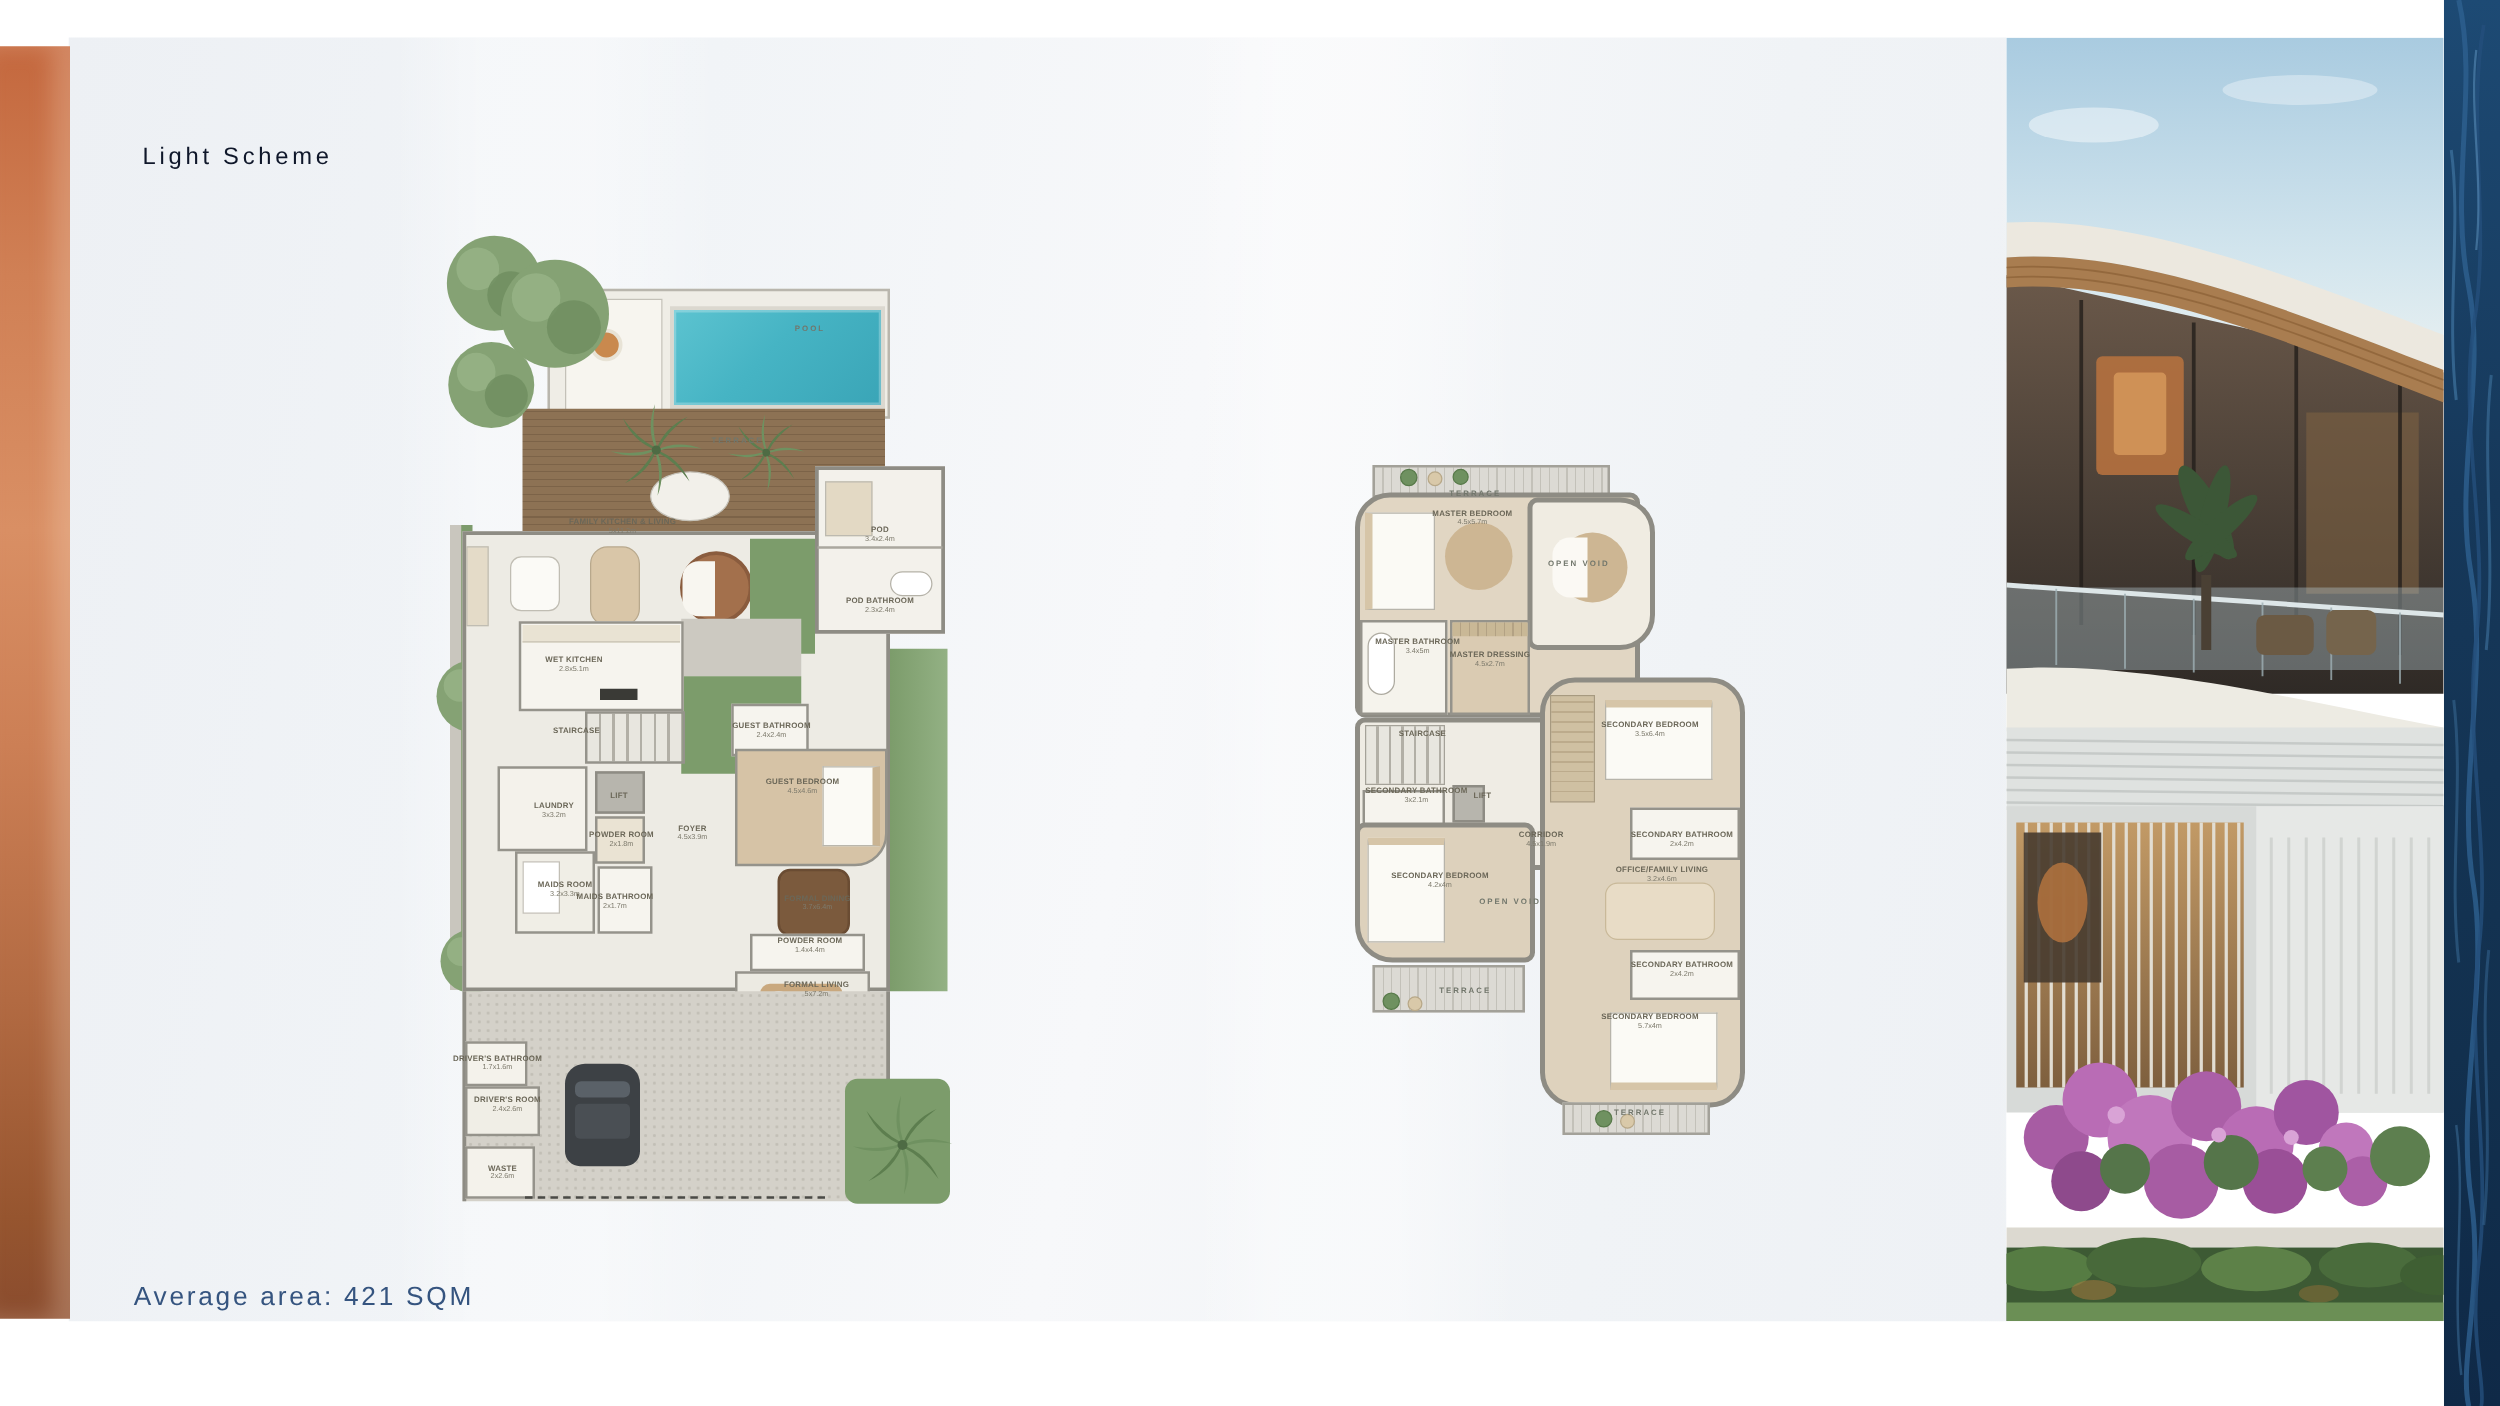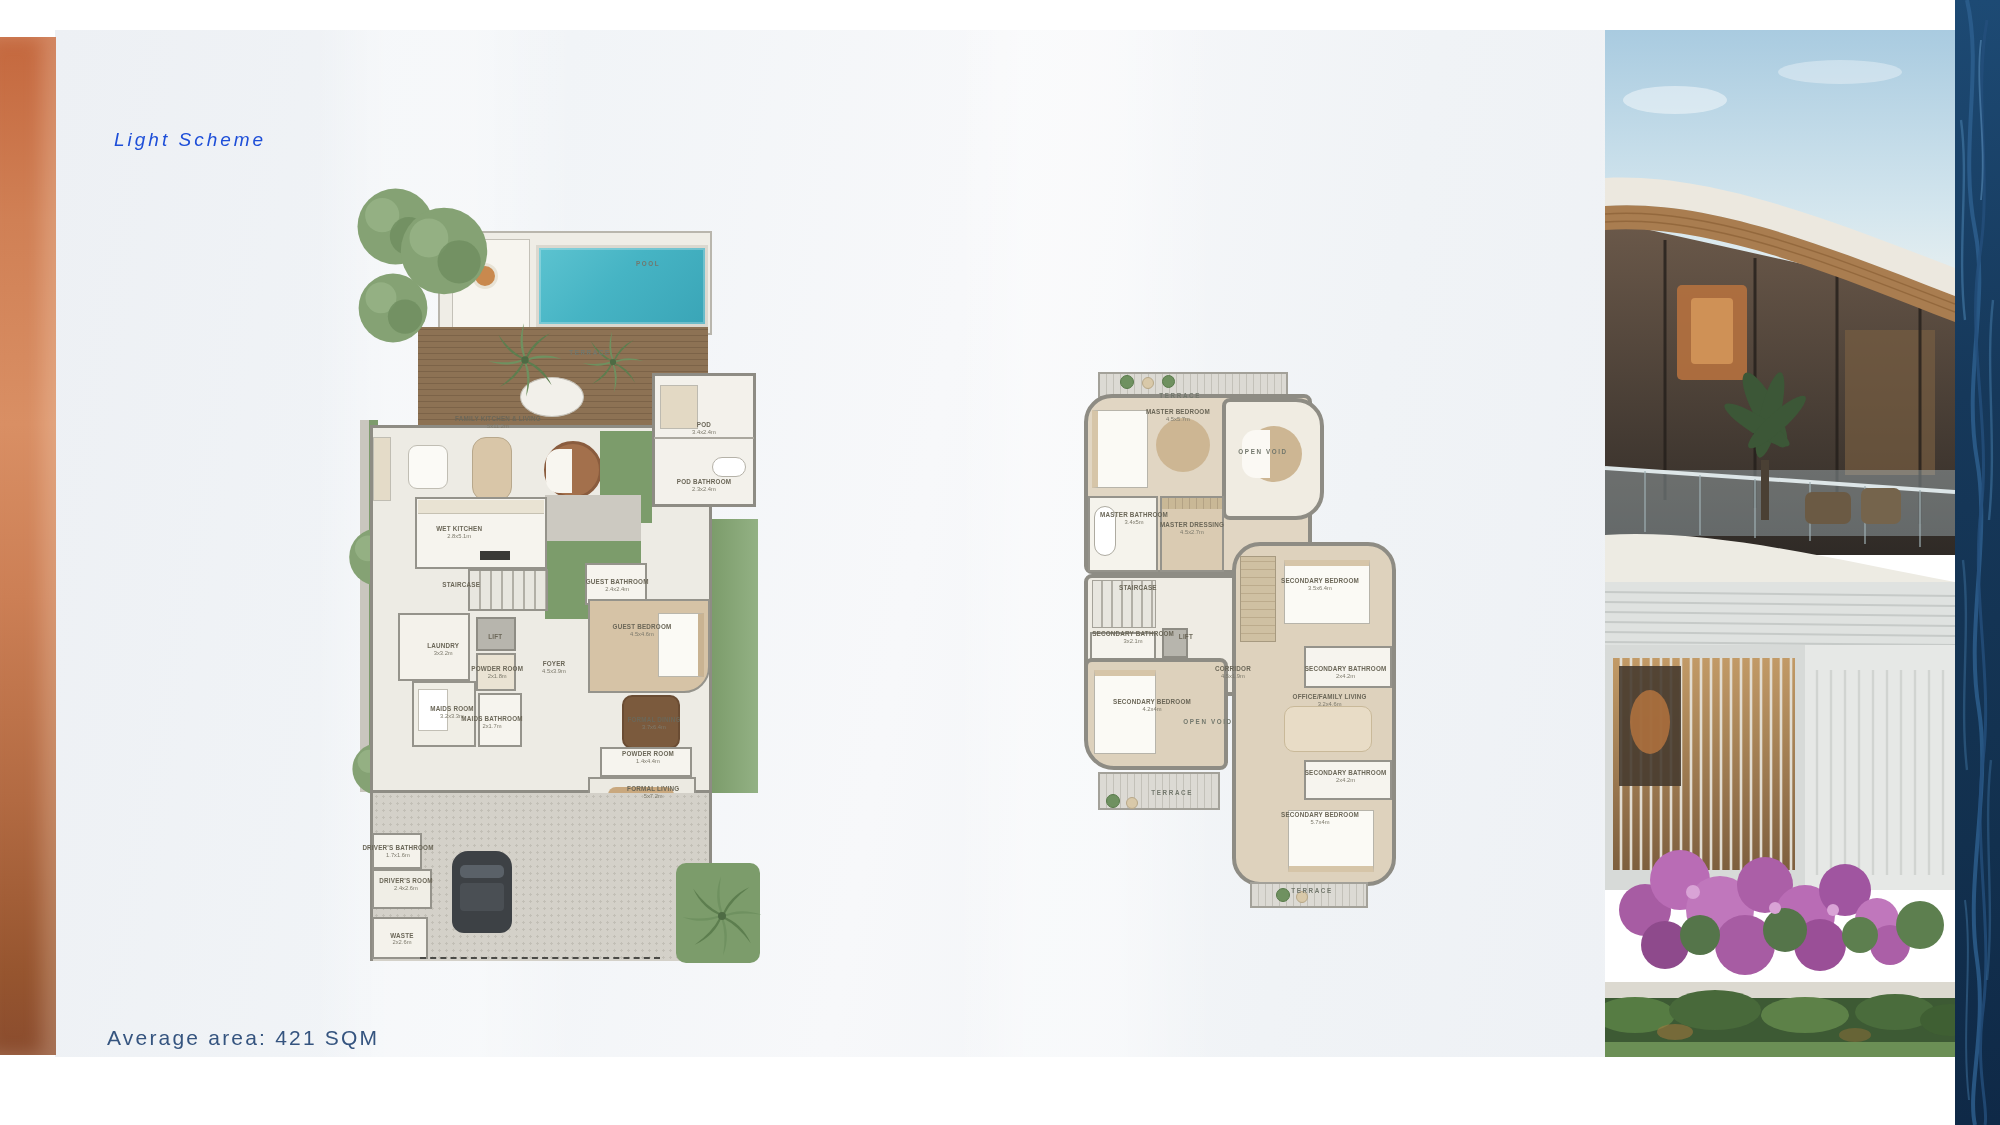--- a/index.html
+++ b/index.html
@@ -14,21 +14,21 @@
     background:repeating-linear-gradient(90deg,rgba(255,255,255,0) 0 260px,rgba(255,255,255,.4) 330px 420px,rgba(255,255,255,0) 520px 640px);}
 
   
   .accent-bar{left:0;top:37px;width:56px;height:1018px;
     background:linear-gradient(to bottom,#c4683e 0%,#d08055 18%,#d98f64 38%,#cc7f55 55%,#b26a42 75%,#96552f 92%,#8a4c2e 100%);
     box-shadow:inset -14px 0 18px rgba(255,230,210,.25);}
 
   
   .header{left:114px;top:104px;color:#2f4f7d;}
   .title{font-size:35px;font-weight:400;letter-spacing:7px;color:#2f4f7d;margin:0;}
-  .subtitle{font-size:19px;letter-spacing:3px;color:#1d4ed8;margin-top:25px;font-style:italic;}
+  .subtitle{font-size:19px;letter-spacing:3px;color:#0f172a;margin-top:11px;}
   .footer-text{left:107px;top:1026px;font-size:21px;letter-spacing:2.2px;color:#35547f;}
 
   
   .gp,.fp{position:absolute;box-sizing:border-box;}
   .room-label{position:absolute;transform:translate(-50%,-50%);text-align:center;z-index:9;
     white-space:nowrap;pointer-events:none;}
   .rl-name{font-size:6.3px;line-height:1.25;font-weight:700;color:#6b6758;letter-spacing:.2px;}
   .rl-dim{font-size:5.8px;line-height:1.2;font-weight:400;color:#7d7a6c;}
   .room-label.spaced .rl-name{letter-spacing:1.6px;color:#72776c;font-weight:600;}
   .labels-layer{position:absolute;inset:0;z-index:8;}

